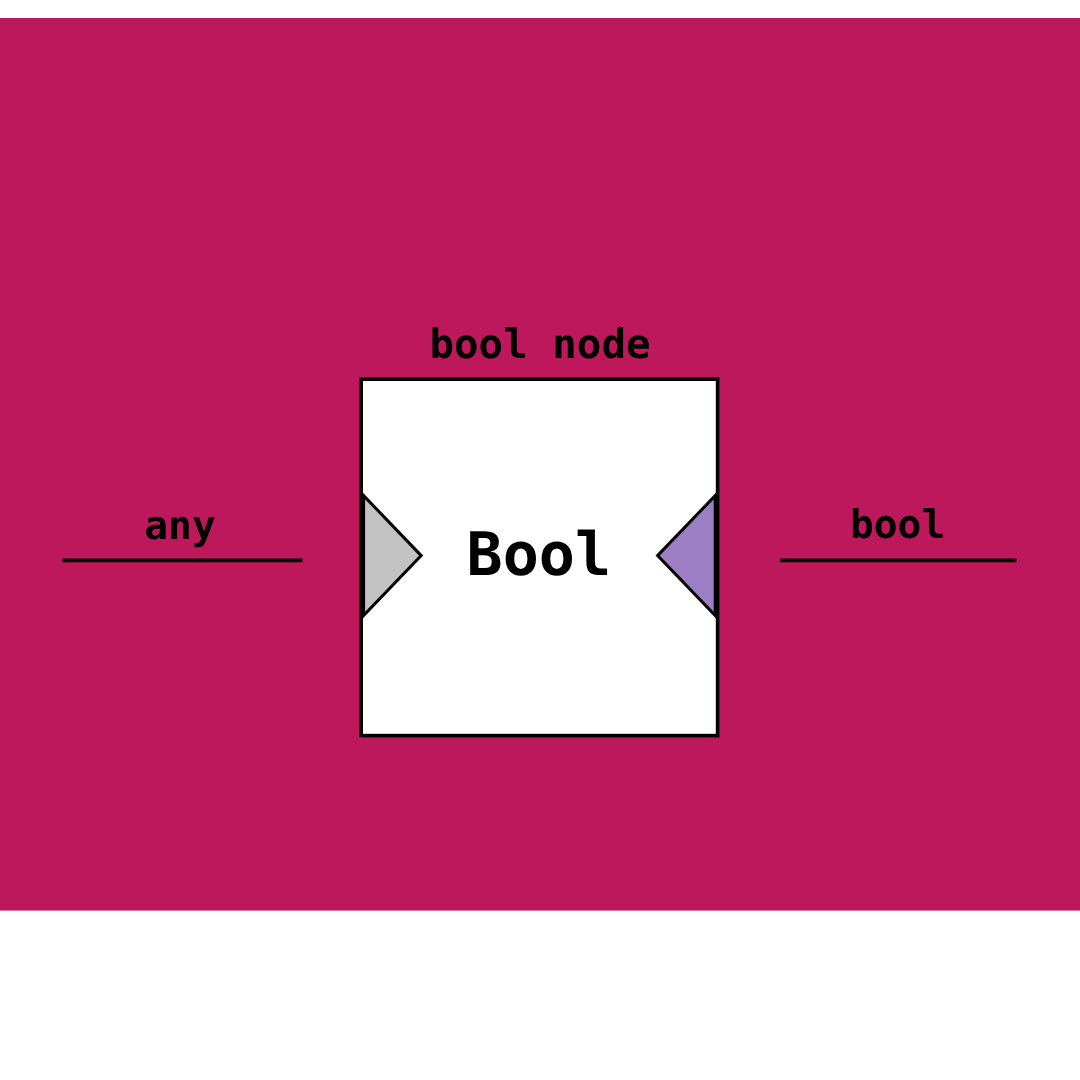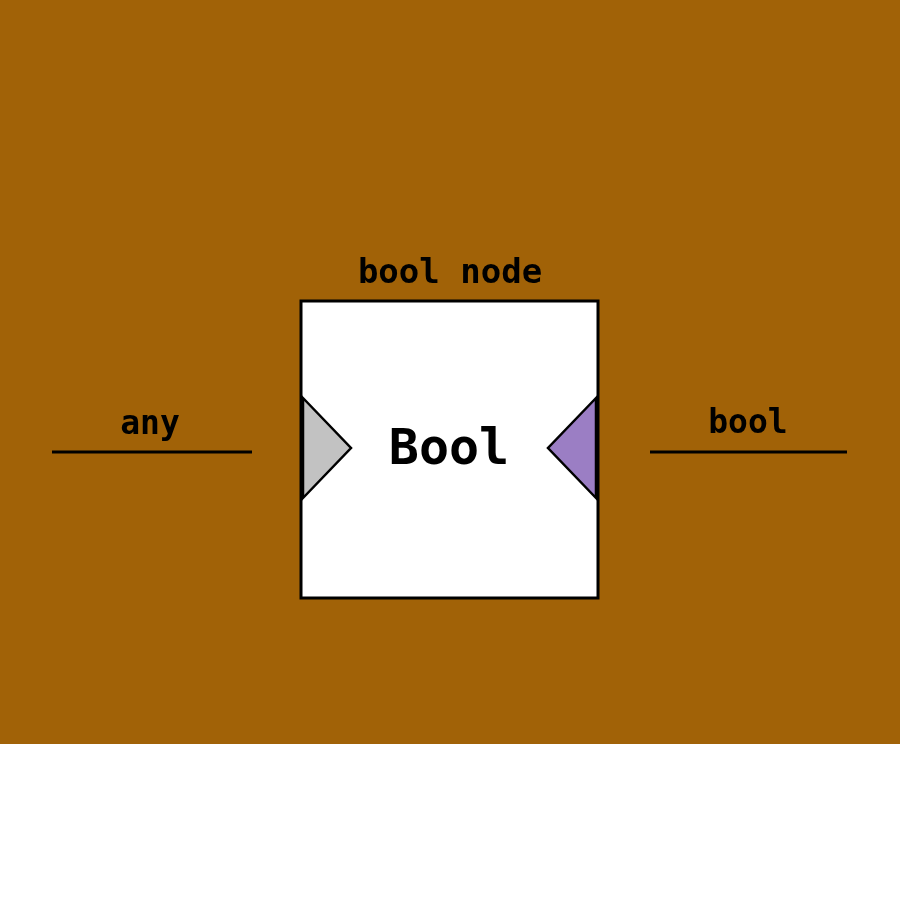--- a/index.html
+++ b/index.html
@@ -4,22 +4,23 @@
   <style>
     html, body {
       margin: 0;
       padding: 0;
       background: #ffffff;
     }
     .canvas {
       position: relative;
       width: 900px;
       height: 744px;
-      background: #a16207;
+      background: #be185d;
       overflow: hidden;
+      margin-top: 15px;
     }
     svg {
       display: block;
     }
     .title-text {
       font-family: "DejaVu Sans Mono", monospace;
       font-weight: bold;
       font-size: 34px;
       fill: #000000;
     }

